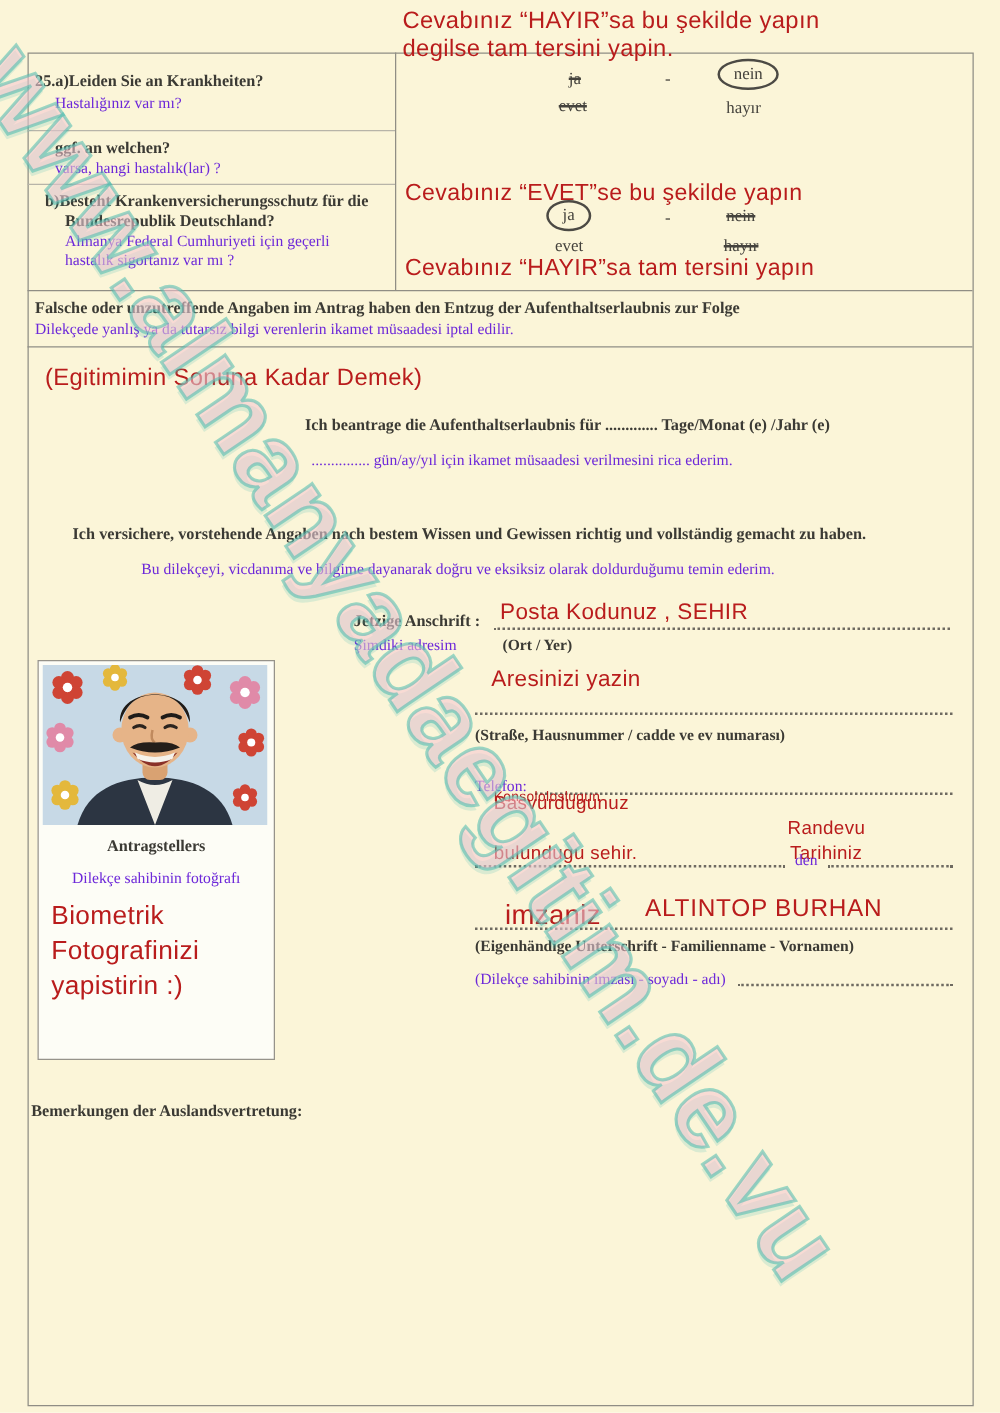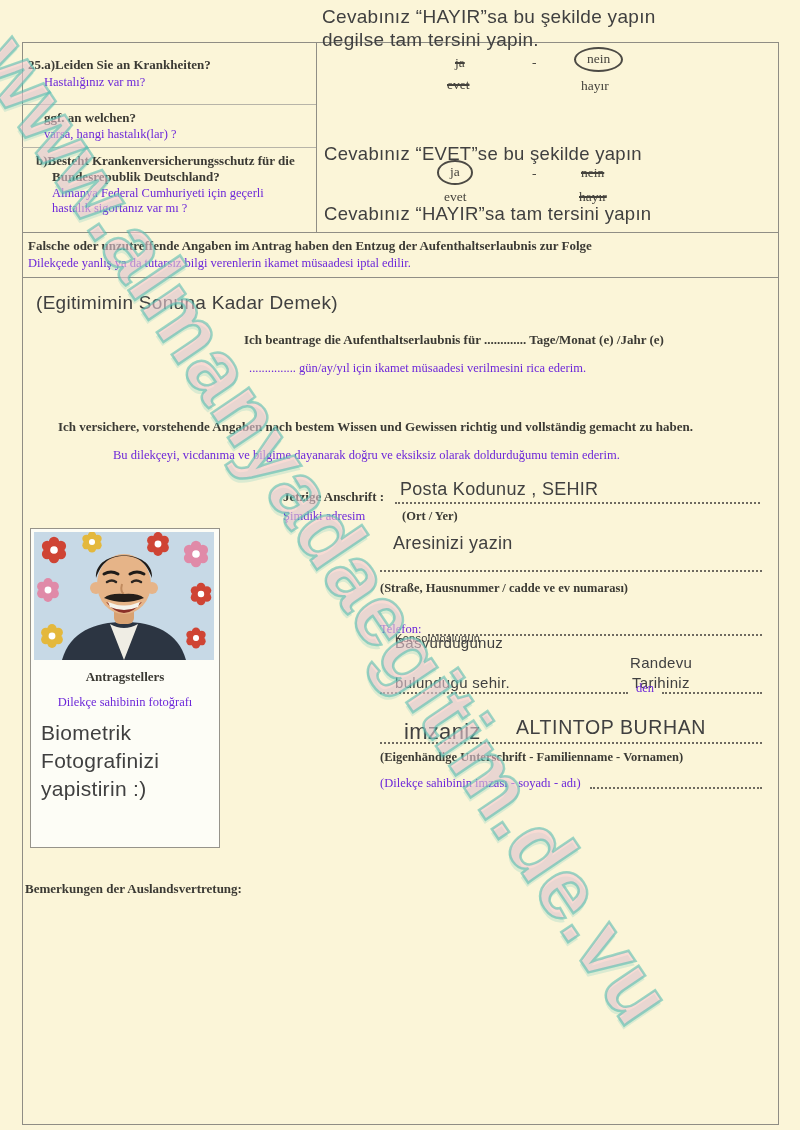--- a/index.html
+++ b/index.html
@@ -3,21 +3,21 @@
 <meta charset="utf-8">
 <style>
   html,body{margin:0;padding:0;}
   .page{position:relative;width:800px;height:1130px;background:#fbf5d8;overflow:hidden;
         font-family:"Liberation Serif",serif;}
   .abs{position:absolute;}
   .pageborder{border:1px solid #8f8d84;}
   .de{font-family:"Liberation Serif",serif;font-weight:bold;color:#3b3a34;font-size:13px;white-space:nowrap;}
   .tr{font-family:"Liberation Serif",serif;color:#6d28d9;font-size:12.5px;white-space:nowrap;}
   .ans{font-family:"Liberation Serif",serif;color:#45433d;font-size:13.5px;white-space:nowrap;}
-  .red{font-family:"Liberation Sans",sans-serif;color:#404040;white-space:nowrap;letter-spacing:.3px;}
+  .red{font-family:"Liberation Sans",sans-serif;color:#b91c1c;white-space:nowrap;letter-spacing:.3px;}
   .strike{text-decoration:line-through;text-decoration-thickness:1.5px;}
   .circle{border:2px solid #4c4a44;border-radius:50%;padding:2px 11px 3px;display:inline-block;}
   .dotline{border-bottom:2px dotted #6e6a60;height:0;}
   .vline,.hline{background:#908e85;}
   .hlight{background:#b7b4a8;}
   .photo-box{background:#fdfdf6;border:1px solid #96938a;margin-top:23px;}
   .center{text-align:center;left:0;right:0;}
   .wm{font-family:"Liberation Sans",sans-serif;font-weight:bold;font-size:86px;white-space:nowrap;
       color:rgba(246,196,210,0.55);-webkit-text-stroke:2.5px rgba(74,188,175,0.55);
       text-shadow:3px 3px 0 rgba(74,188,175,0.18);transform:rotate(56deg);transform-origin:0 0;

